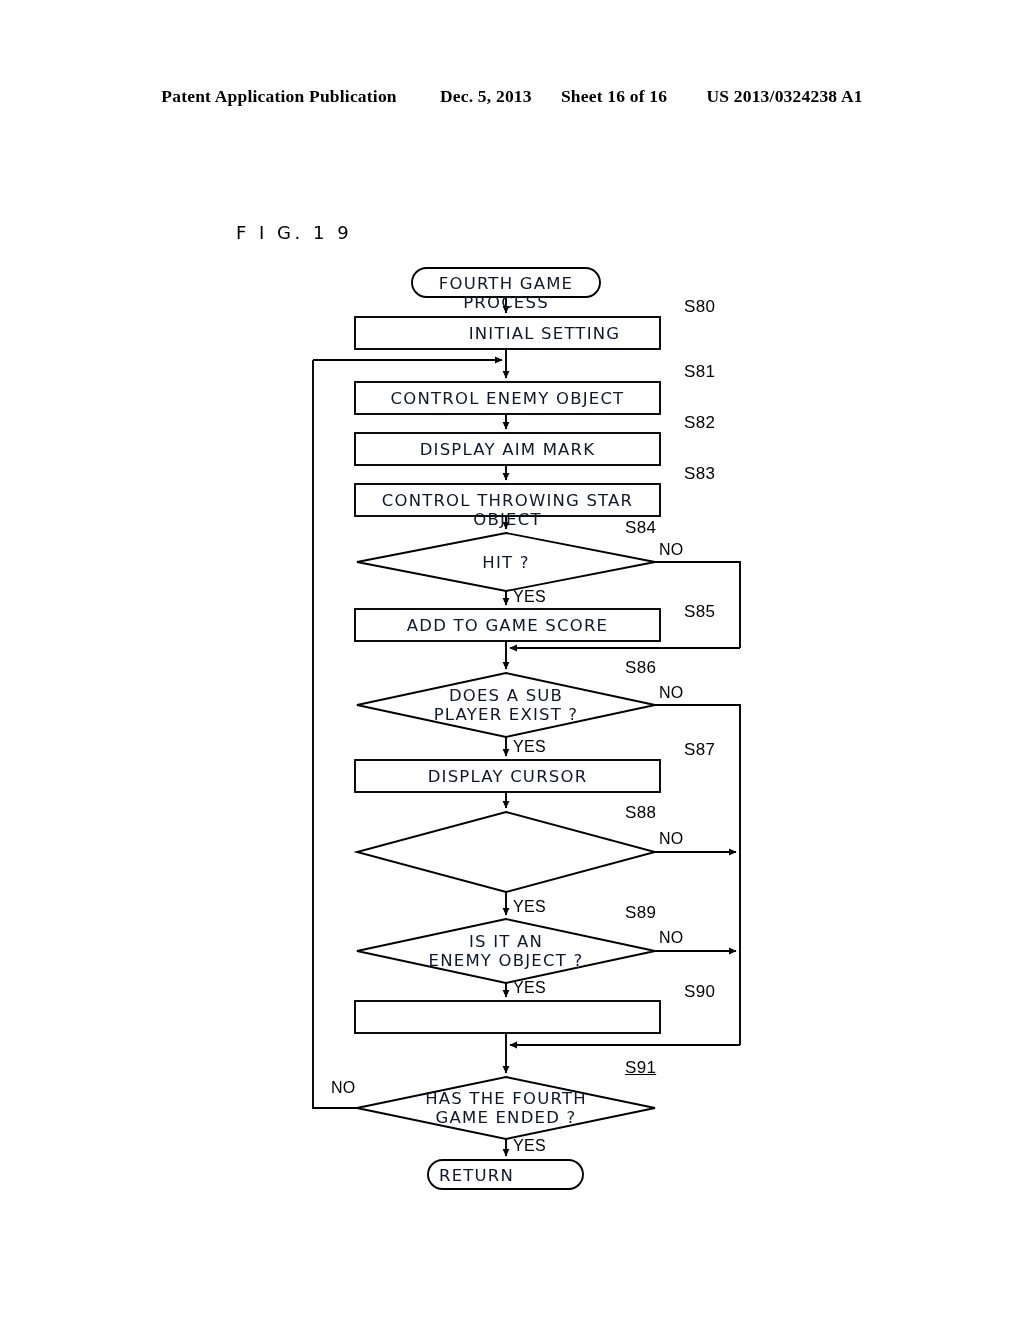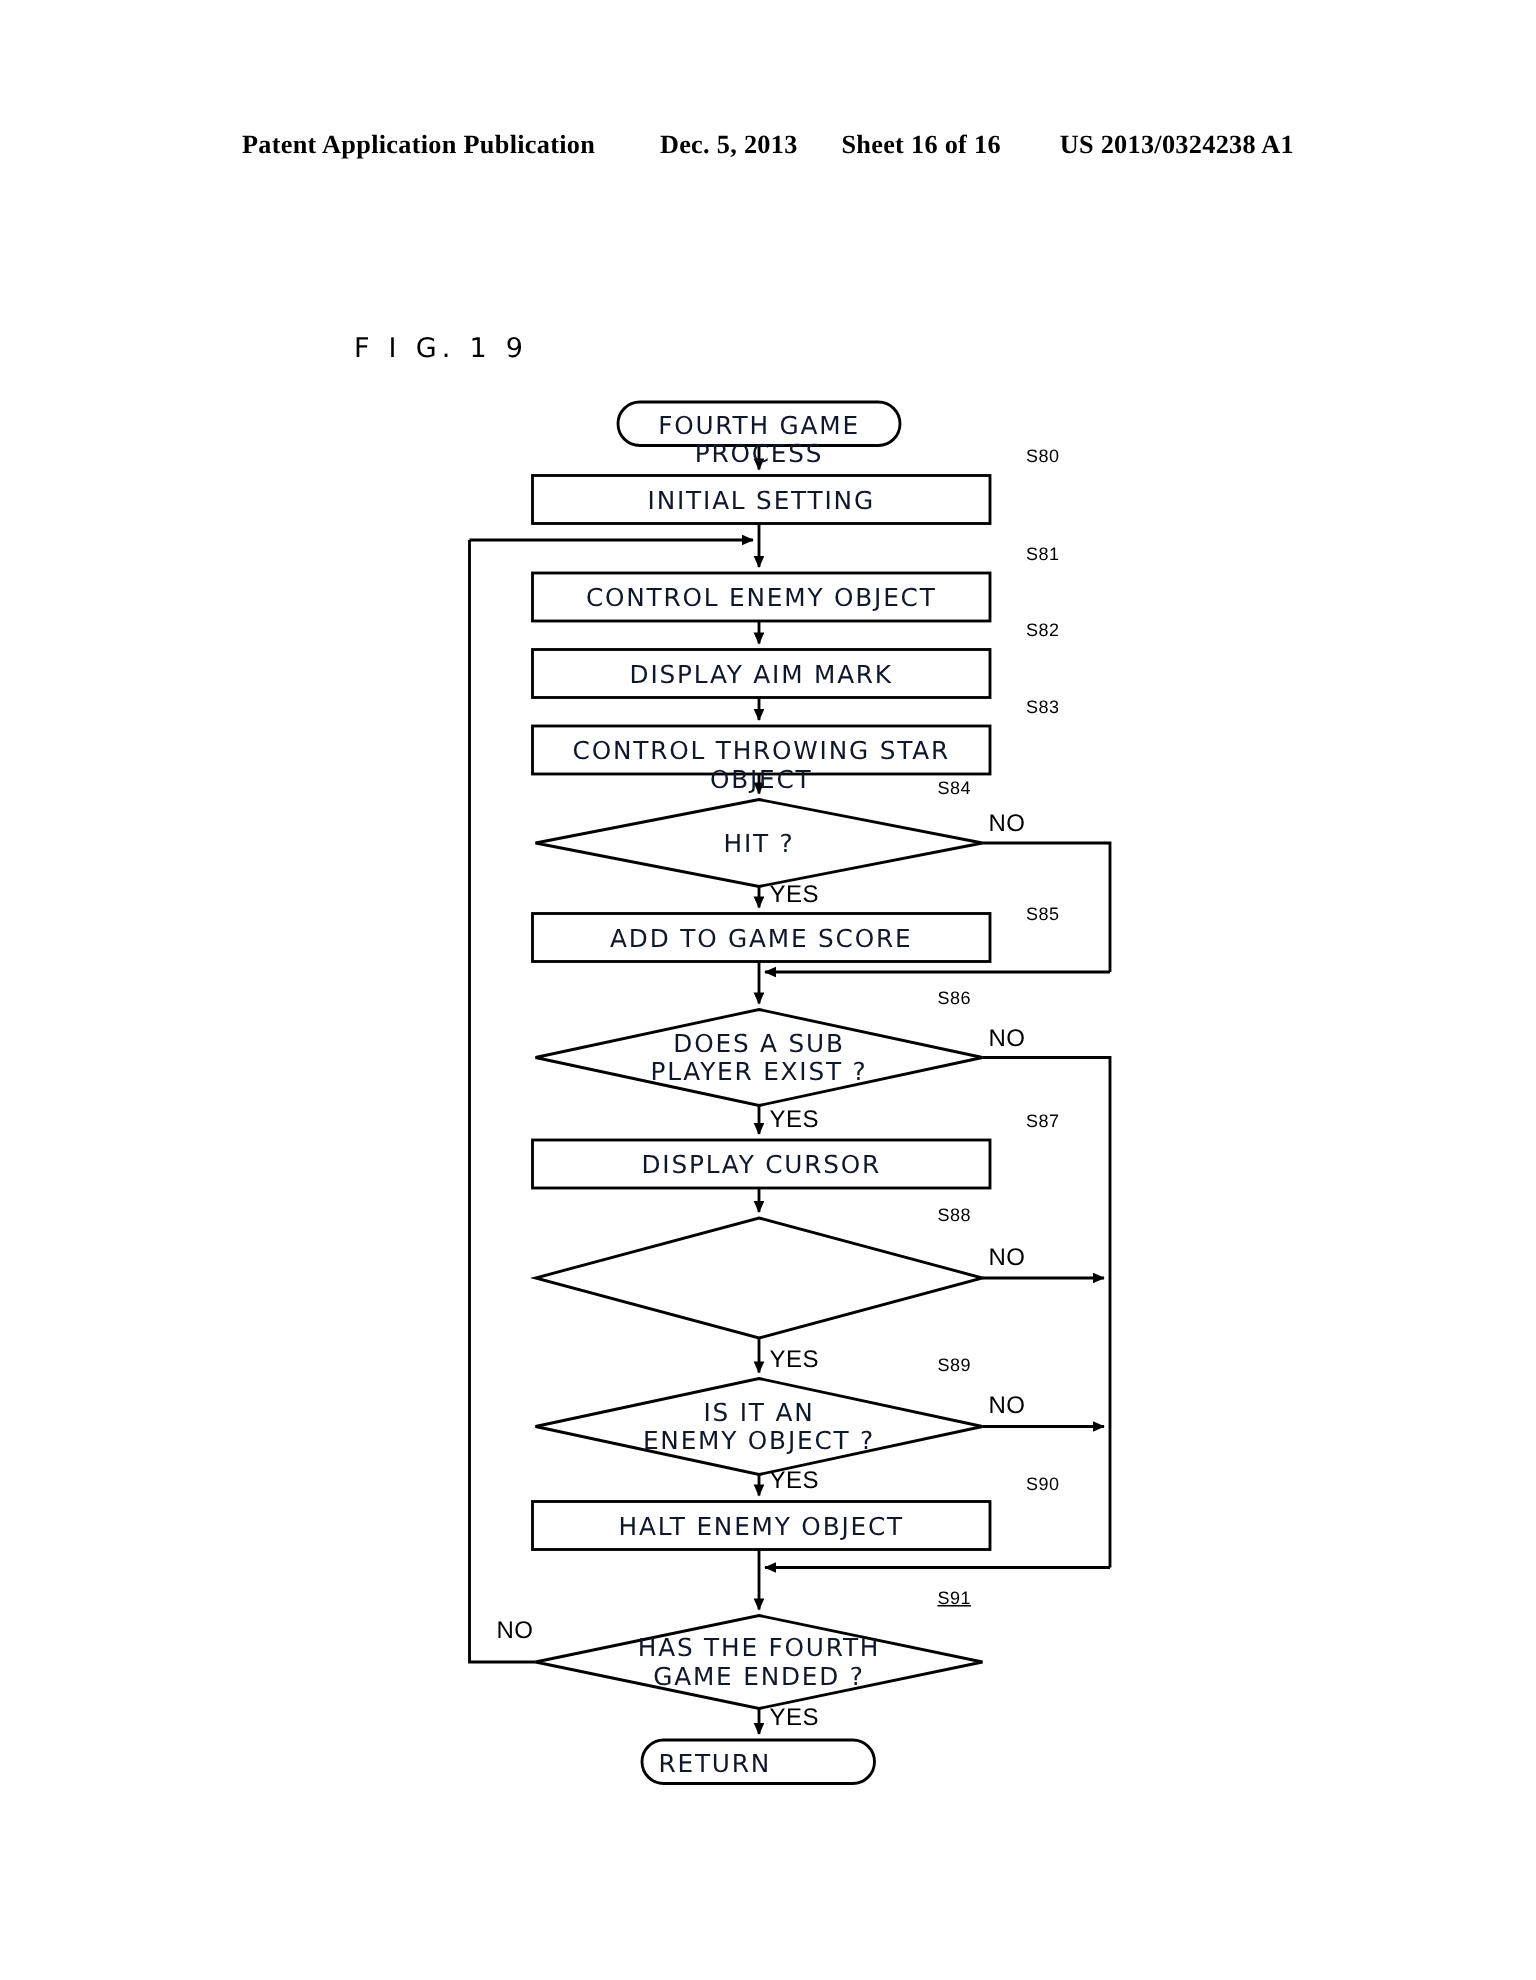--- a/index.html
+++ b/index.html
@@ -70,21 +70,21 @@
     letter-spacing: 1.2px;
     text-align: center;
     line-height: 19px;
     white-space: pre-line;
     color: #0f172a;
     pointer-events: none;
   }
   .step-label {
     position: absolute;
     font-family: "Liberation Sans", sans-serif;
-    font-size: 12px;
+    font-size: 17px;
     letter-spacing: 0.3px;
     color: #000;
     text-align: center;
   }
   .branch-label {
     position: absolute;
     font-family: "Liberation Sans", sans-serif;
     font-size: 16px;
     letter-spacing: 0.3px;
     color: #000;
@@ -169,42 +169,41 @@
       <path d="M655,951 L736,951" marker-end="url(#arrow)"></path>
 
       <path d="M357,1108 L313,1108 L313,360"></path>
       <path d="M313,360 L502,360" marker-end="url(#arrow)"></path>
 
     </g>
   </svg>
 
   <div class="node-text" style="left:412px; top:274px; width:188px;">FOURTH GAME PROCESS</div>
 
-  <div class="node-text" style="left:355px; top:324px; width:305px;">INITIAL SETTING</div>
+  <div class="node-text" style="left:355px; top:324px; width:305px;padding-left:37px;">INITIAL SETTING</div>
 
   <div class="node-text" style="left:355px; top:389px; width:305px;">CONTROL ENEMY OBJECT</div>
 
   <div class="node-text" style="left:350px; top:491px; width:315px;">CONTROL THROWING STAR OBJECT</div>
 
   <div class="node-text" style="left:355px; top:440px; width:305px;">DISPLAY AIM MARK</div>
 
   <div class="node-text" style="left:406px; top:553px; width:200px;">HIT ?</div>
 
   <div class="node-text" style="left:355px; top:616px; width:305px;">ADD TO GAME SCORE</div>
 
   <div class="node-text" style="left:396px; top:686px; width:220px;">DOES A SUB
 PLAYER EXIST ?</div>
 
   <div class="node-text" style="left:355px; top:767px; width:305px;">DISPLAY CURSOR</div>
 
 
   <div class="node-text" style="left:391px; top:932px; width:230px;">IS IT AN
 ENEMY OBJECT ?</div>
 
-  <div class="node-text" style="left:355px; top:1008px; width:305px;">HALT ENEMY OBJECT</div>
 
   <div class="node-text" style="left:391px; top:1089px; width:230px;">HAS THE FOURTH
 GAME ENDED ?</div>
 
   <div class="node-text" style="left:412px; top:1166px; width:129px;">RETURN</div>
 
   <div class="step-label" style="left:684px; top:297px;">S80</div>
   <div class="step-label" style="left:684px; top:362px;">S81</div>
   <div class="step-label" style="left:684px; top:413px;">S82</div>
   <div class="step-label" style="left:684px; top:464px;">S83</div>

